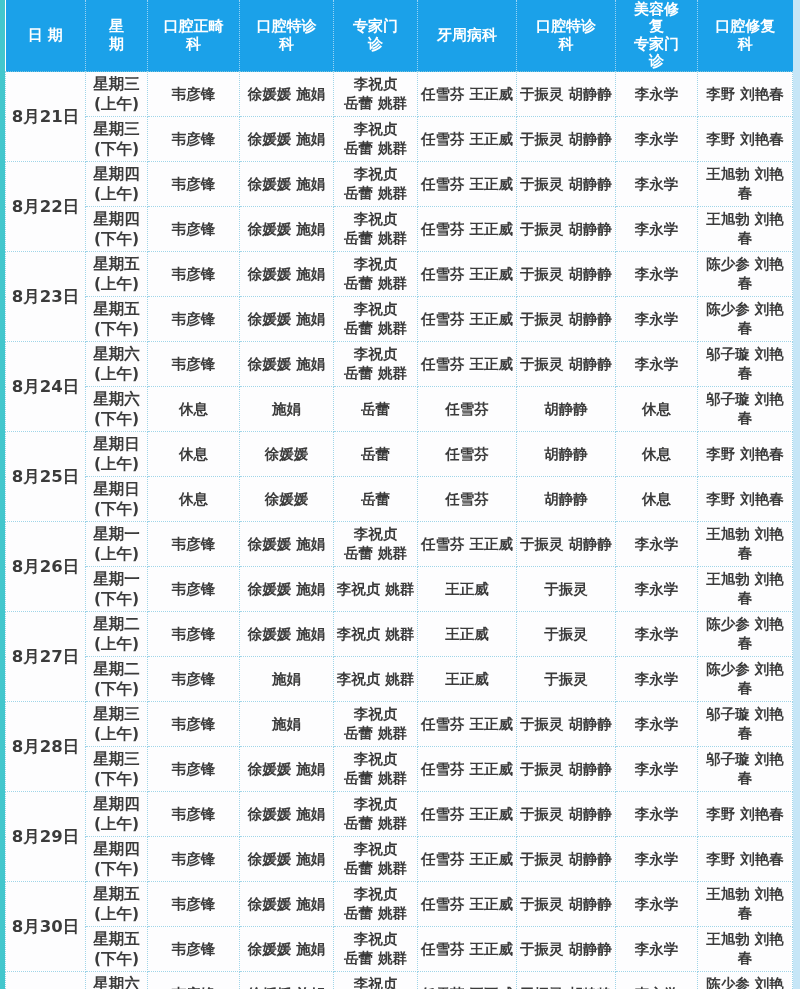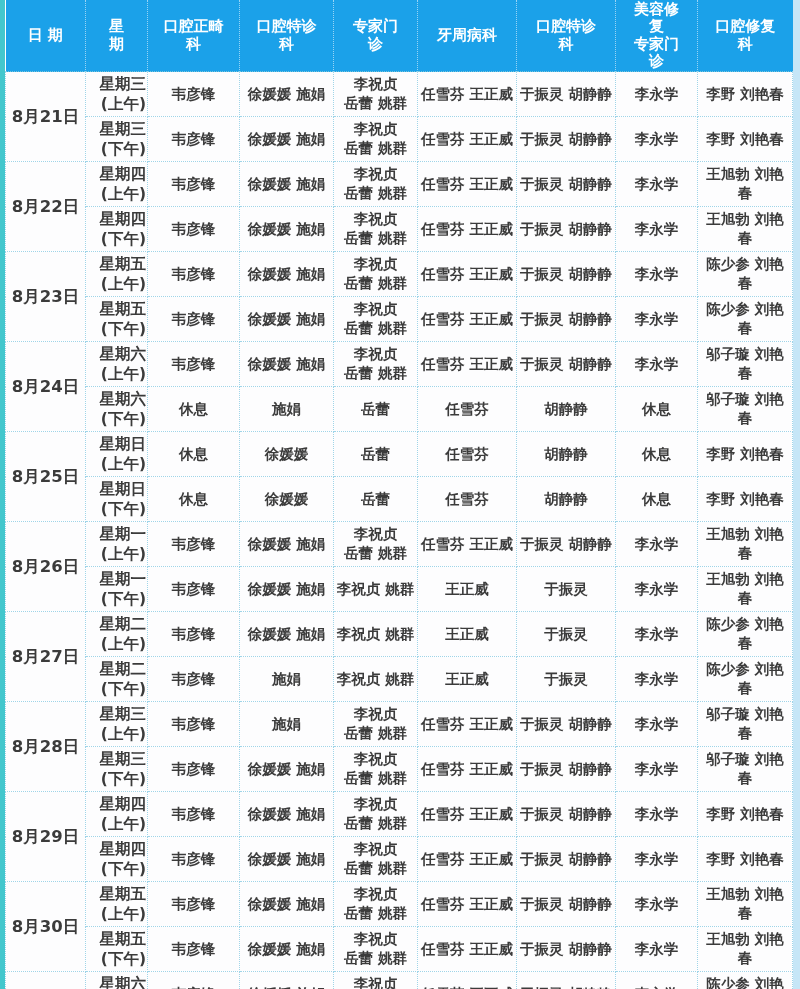--- a/index.html
+++ b/index.html
@@ -44,21 +44,21 @@
     vertical-align:middle;
     height:42px;
     padding:1px 1px;
     border:1px dotted #9fd4e8;
     white-space:pre-line;
     line-height:1.3;
     overflow:hidden;
   }
   .schedule tr.group-start td{border-top:1px dotted #77c6de;}
   .schedule td.date-cell{font-size:16.5px;font-weight:700;}
-  .schedule td.week-cell{font-size:15.5px;text-align:right;}
+  .schedule td.week-cell{font-size:15.5px;}
 </style>
 </head>
 <body>
 
 
 
 <div class="frame">
   <table class="schedule">
     <colgroup>
         <col style="width: 80px;">

